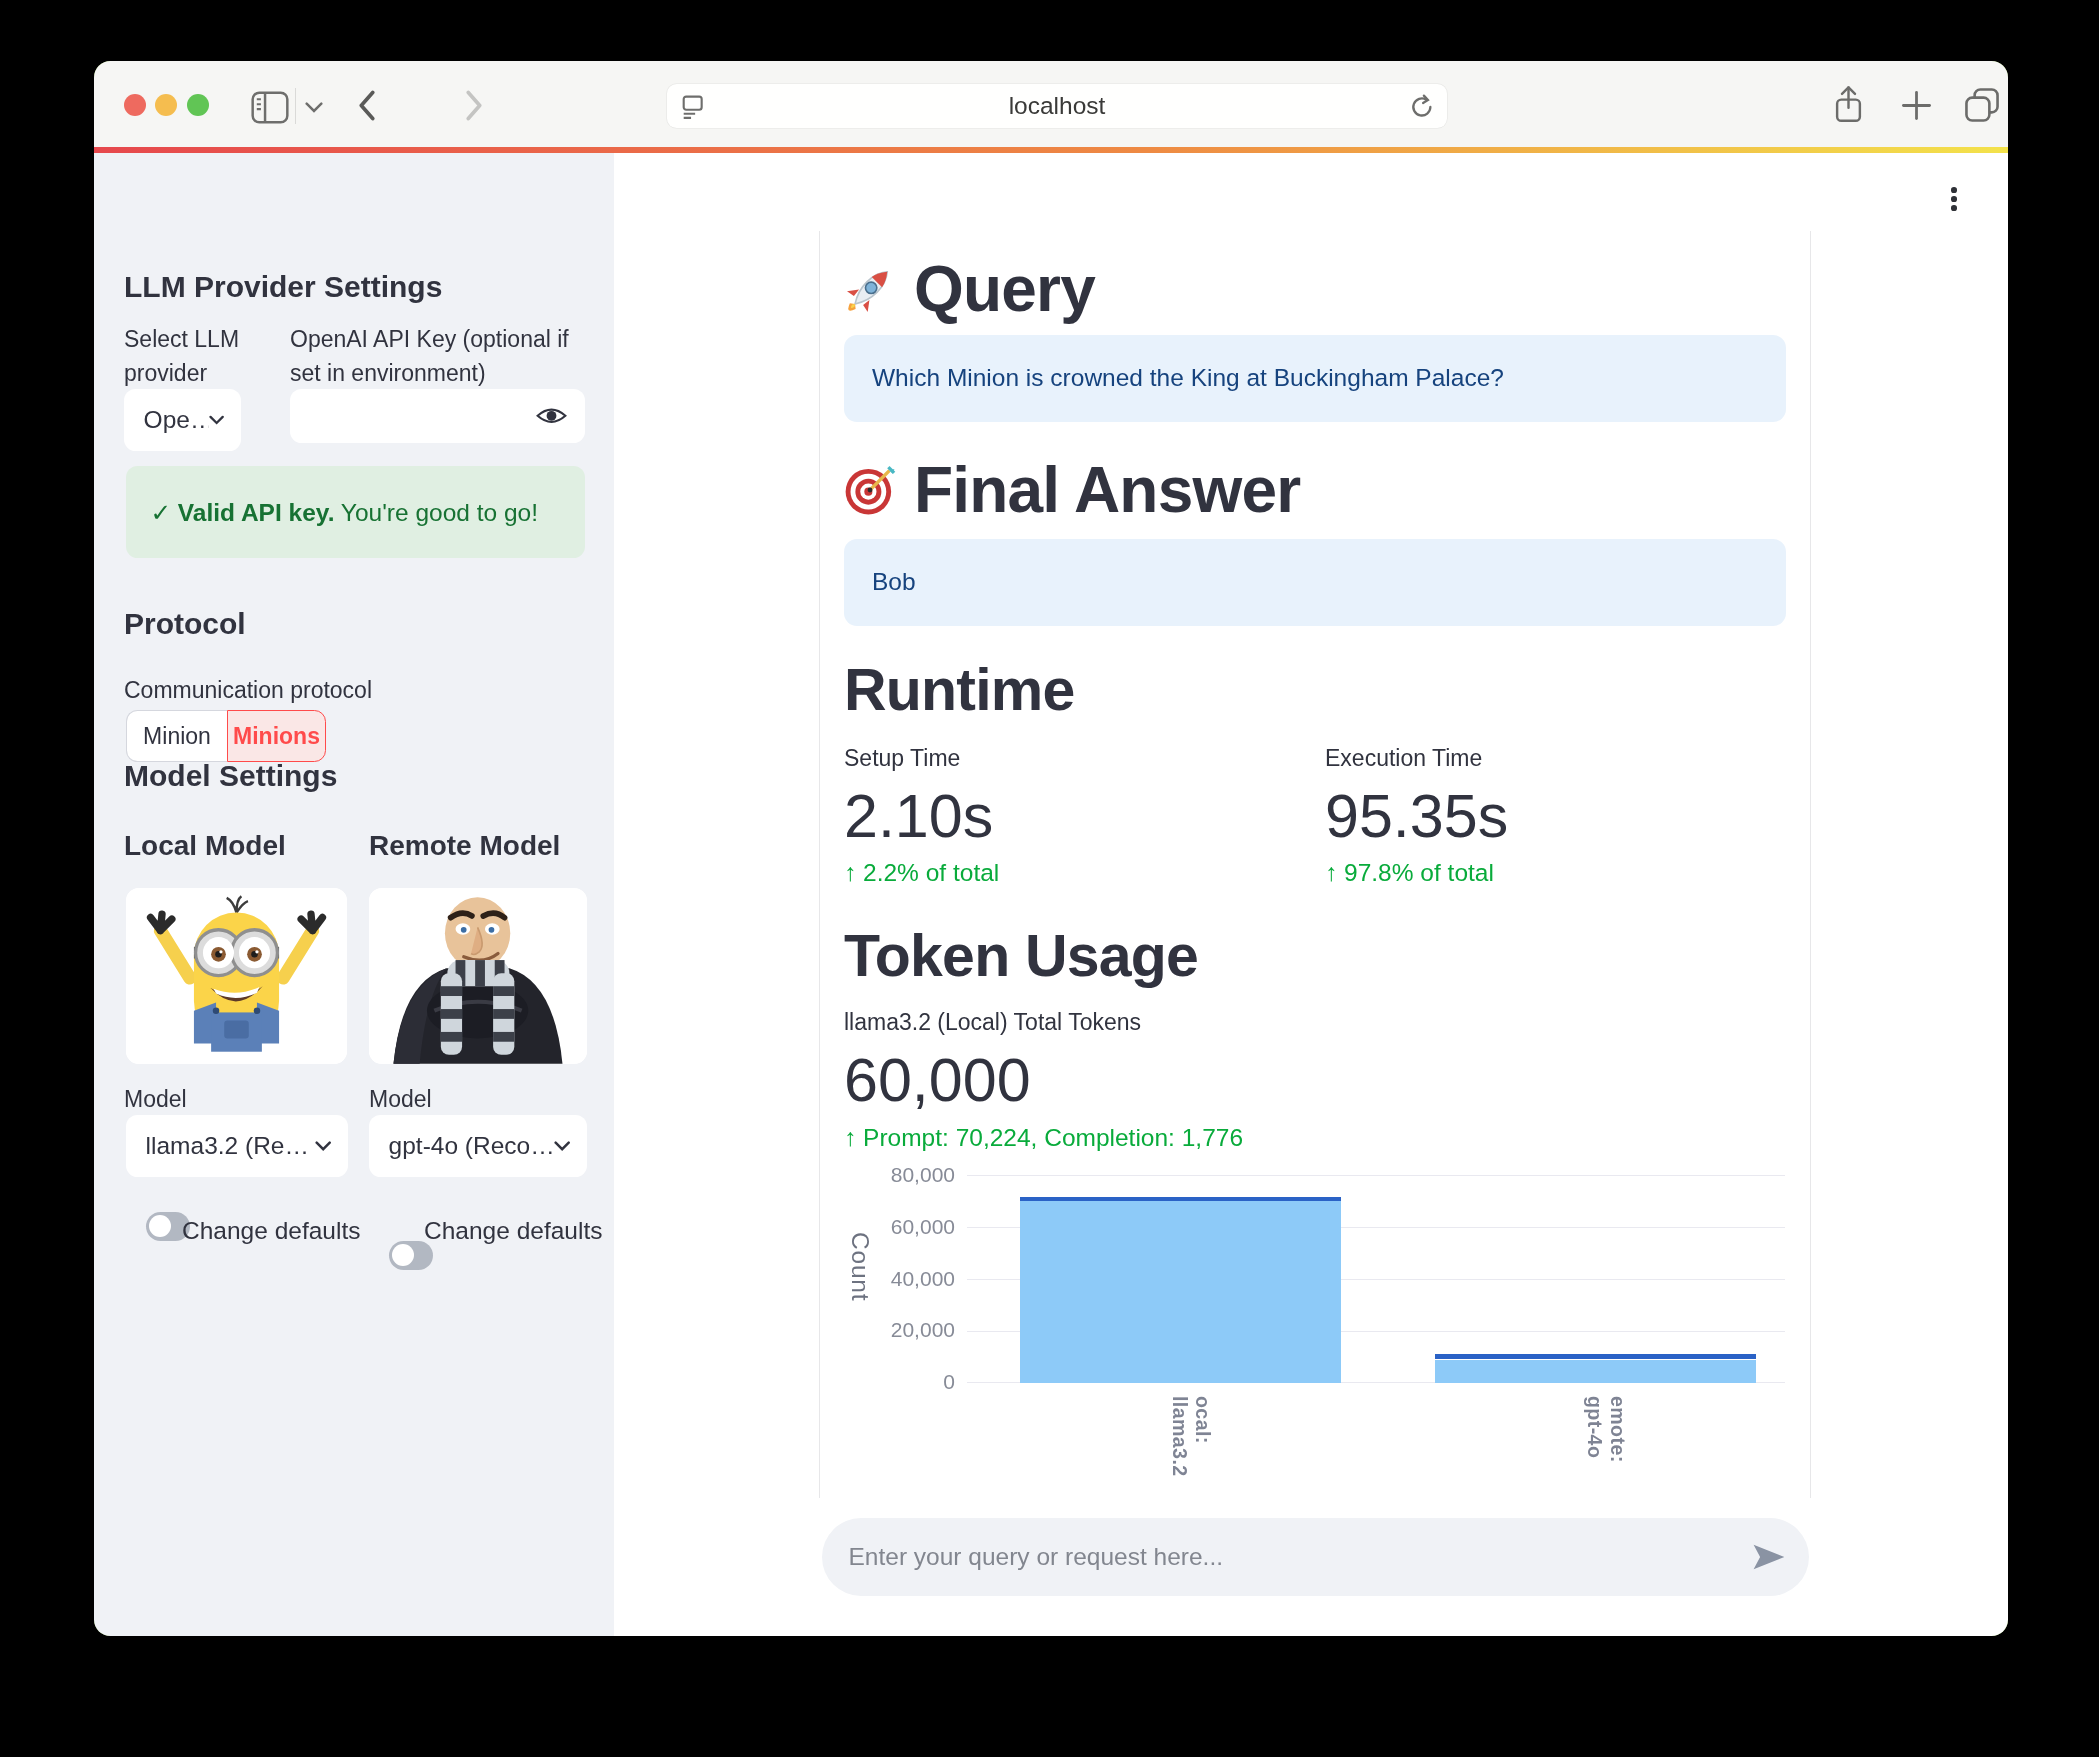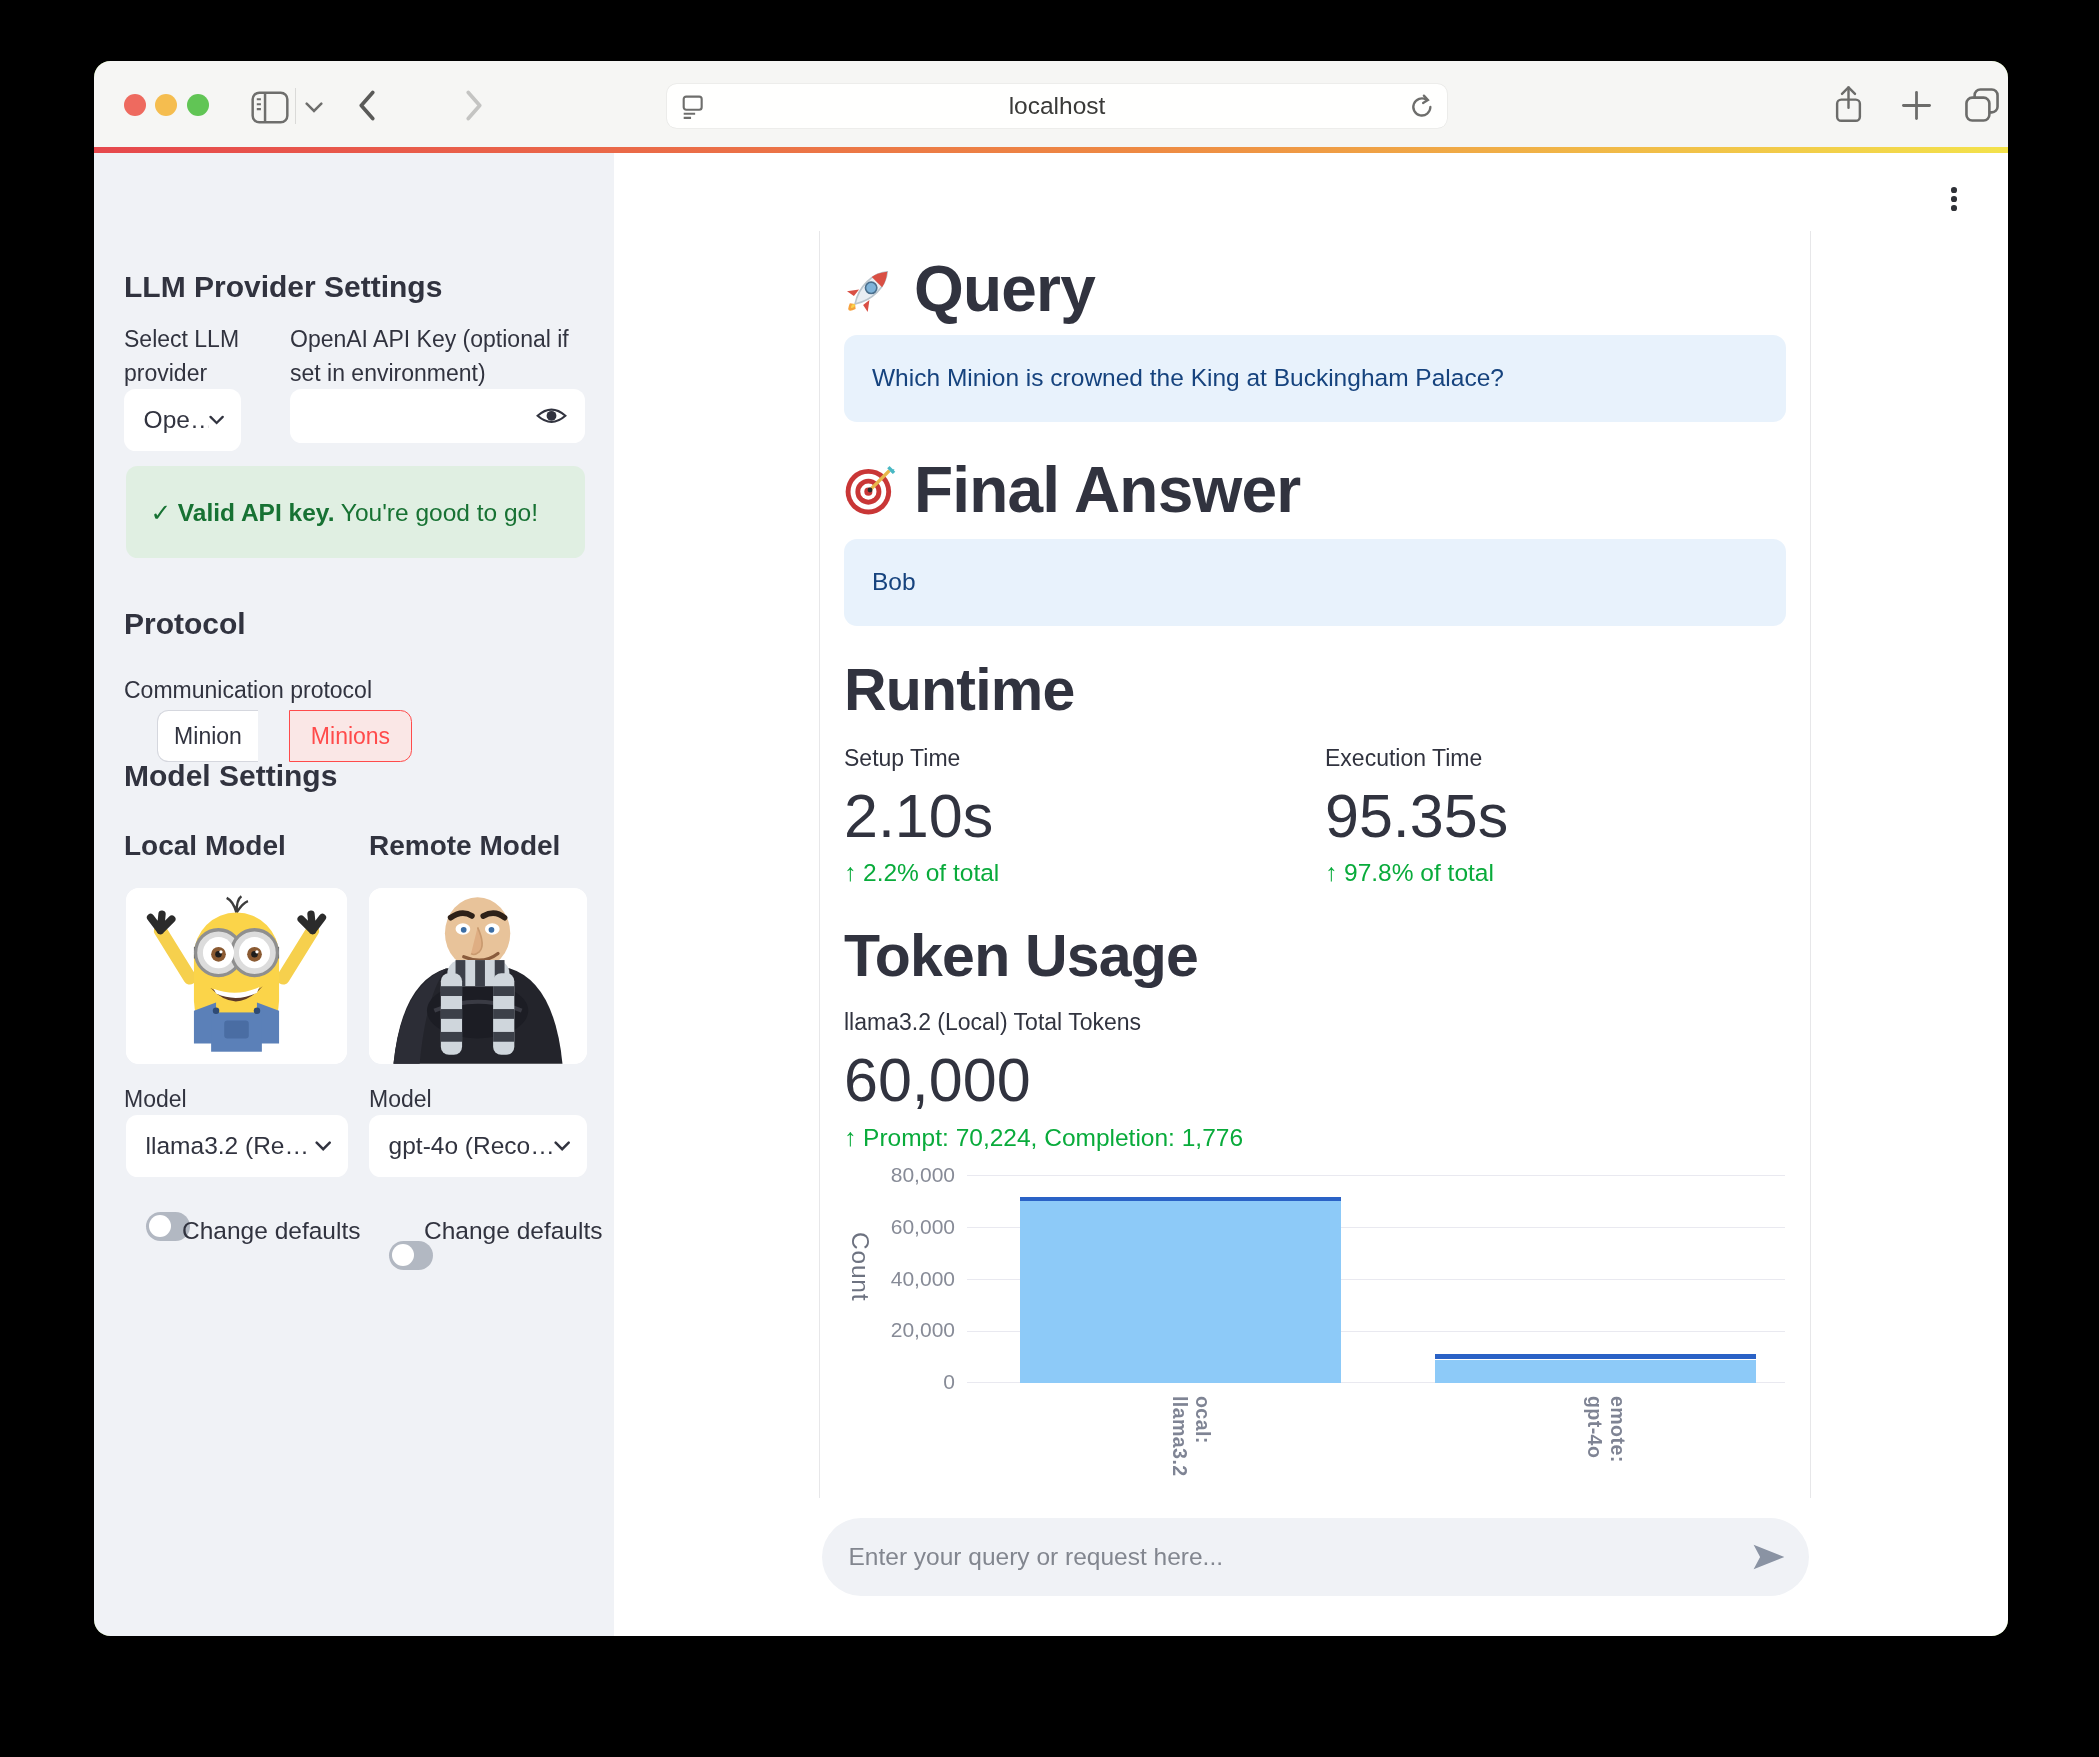--- a/index.html
+++ b/index.html
@@ -18,21 +18,21 @@
   .urltext{position:absolute;left:0;right:0;top:0;height:44px;line-height:44px;text-align:center;font-size:24.5px;color:#3a3a38;}
   .sb-h{font-size:30px;font-weight:700;color:#31333f;}
   .sb-h2{font-size:28px;font-weight:700;color:#31333f;}
   .sb-label{font-size:23px;line-height:34px;color:#31333f;}
   .widget{background:#fff;border-radius:11.5px;box-sizing:border-box;}
   .selectbox{display:flex;align-items:center;justify-content:space-between;padding:0 16.4px 0 19.6px;}
   .selectbox .val{font-size:24.5px;color:#31333f;white-space:nowrap;overflow:hidden;}
   .successbox{background:#e0efe2;border-radius:11.5px;display:flex;align-items:center;padding:0 24.5px;box-sizing:border-box;}
   .successbox .txt{font-size:24.5px;color:#177233;}
   .seg{display:flex;height:52px;}
-  .seg .opt{display:flex;align-items:center;justify-content:center;font-size:23px;box-sizing:border-box;margin-left:31px;}
+  .seg .opt{display:flex;align-items:center;justify-content:center;font-size:23px;box-sizing:border-box;}
   .seg .opt.off{background:#fff;border:1.6px solid #d5d7de;border-right:none;border-radius:11.5px 0 0 11.5px;color:#31333f;}
   .seg .opt.on{background:#fae7e6;border:1.6px solid #ff4b4b;border-radius:0 11.5px 11.5px 0;color:#ff4b4b;}
   .card{background:#fff;border-radius:13px;overflow:hidden;}
   .toggle{width:44px;height:29px;border-radius:14.7px;background:#b2b8c2;position:relative;}
   .toggle .knob{position:absolute;left:3.3px;top:3.3px;width:22px;height:22px;border-radius:50%;background:#fff;}
   .results{position:absolute;left:205px;top:78px;width:992px;height:1267px;border-left:1.6px solid #e7e7e9;border-right:1.6px solid #e7e7e9;box-sizing:border-box;padding:23px 24px 0 24px;overflow:hidden;}
   .h-row{display:flex;align-items:center;gap:18px;height:69px;}
   .h-row .ttl{font-size:64px;font-weight:700;color:#31333f;letter-spacing:-0.8px;}
   .bluebox{height:87px;background:#e8f2fc;border-radius:13px;display:flex;align-items:center;padding:0 28px;box-sizing:border-box;}
   .bluebox .txt{font-size:24.5px;color:#16437e;}
@@ -157,21 +157,21 @@
 
         <div class="abs successbox" style="left:32px;top:313px;width:459px;height:92px;">
           <span class="txt"><b>✓ Valid API key.</b><span> You're good to go!</span></span>
         </div>
 
         <div class="abs sb-h" style="left:30px;top:454px;">Protocol</div>
         <div class="abs sb-label" style="left:30px;top:520px;">Communication protocol</div>
 
         <div class="abs seg" style="left:32px;top:557px;">
           <div class="opt off" style="width:101px;">Minion</div>
-          <div class="opt on" style="width:123px;">Minions</div>
+          <div class="opt on" style="width:99px;font-weight:bold;">Minions</div>
         </div>
 
         <div class="abs sb-h" style="left:30px;top:606px;">Model Settings</div>
         <div class="abs sb-h2" style="left:30px;top:677px;">Local Model</div>
         <div class="abs sb-h2" style="left:275px;top:677px;">Remote Model</div>
 
         <div class="abs card" style="left:32px;top:735px;width:221px;height:176px;">
           <svg width="221" height="176" viewBox="0 0 270 215">
             <rect width="270" height="215" fill="#ffffff"></rect>
             <line x1="78" y1="110" x2="42" y2="52" stroke="#f6d04d" stroke-width="16" stroke-linecap="round"></line>

